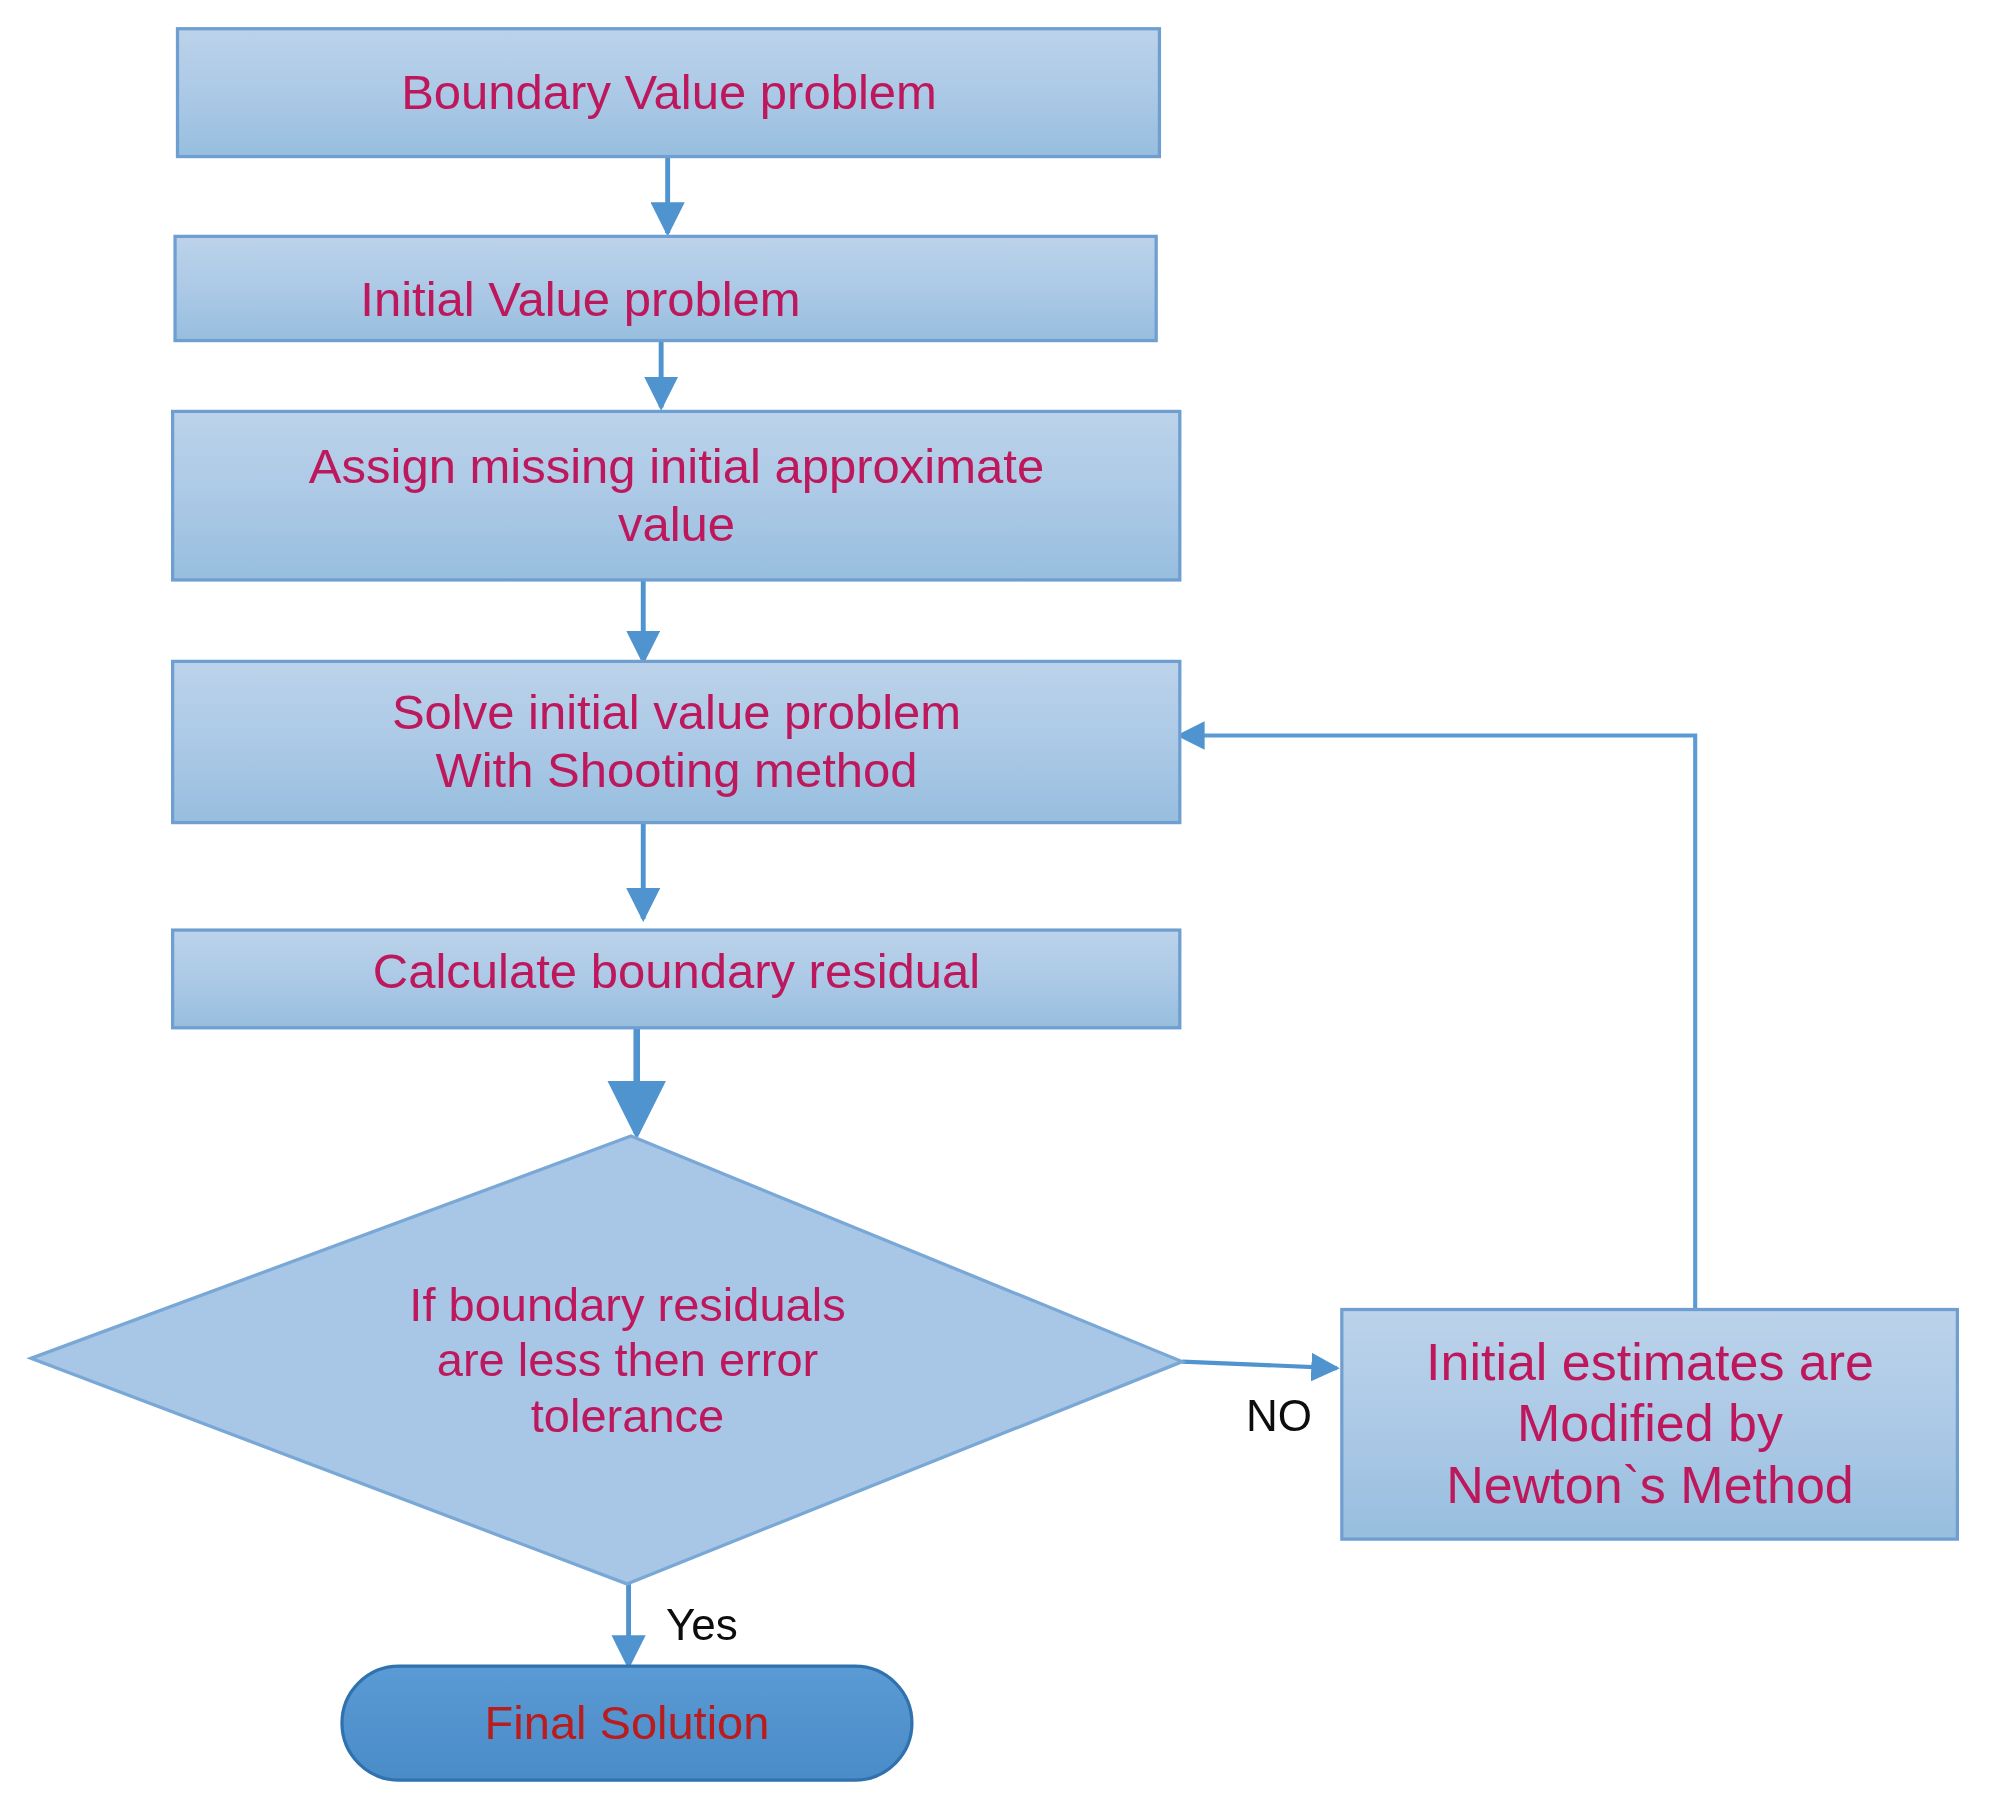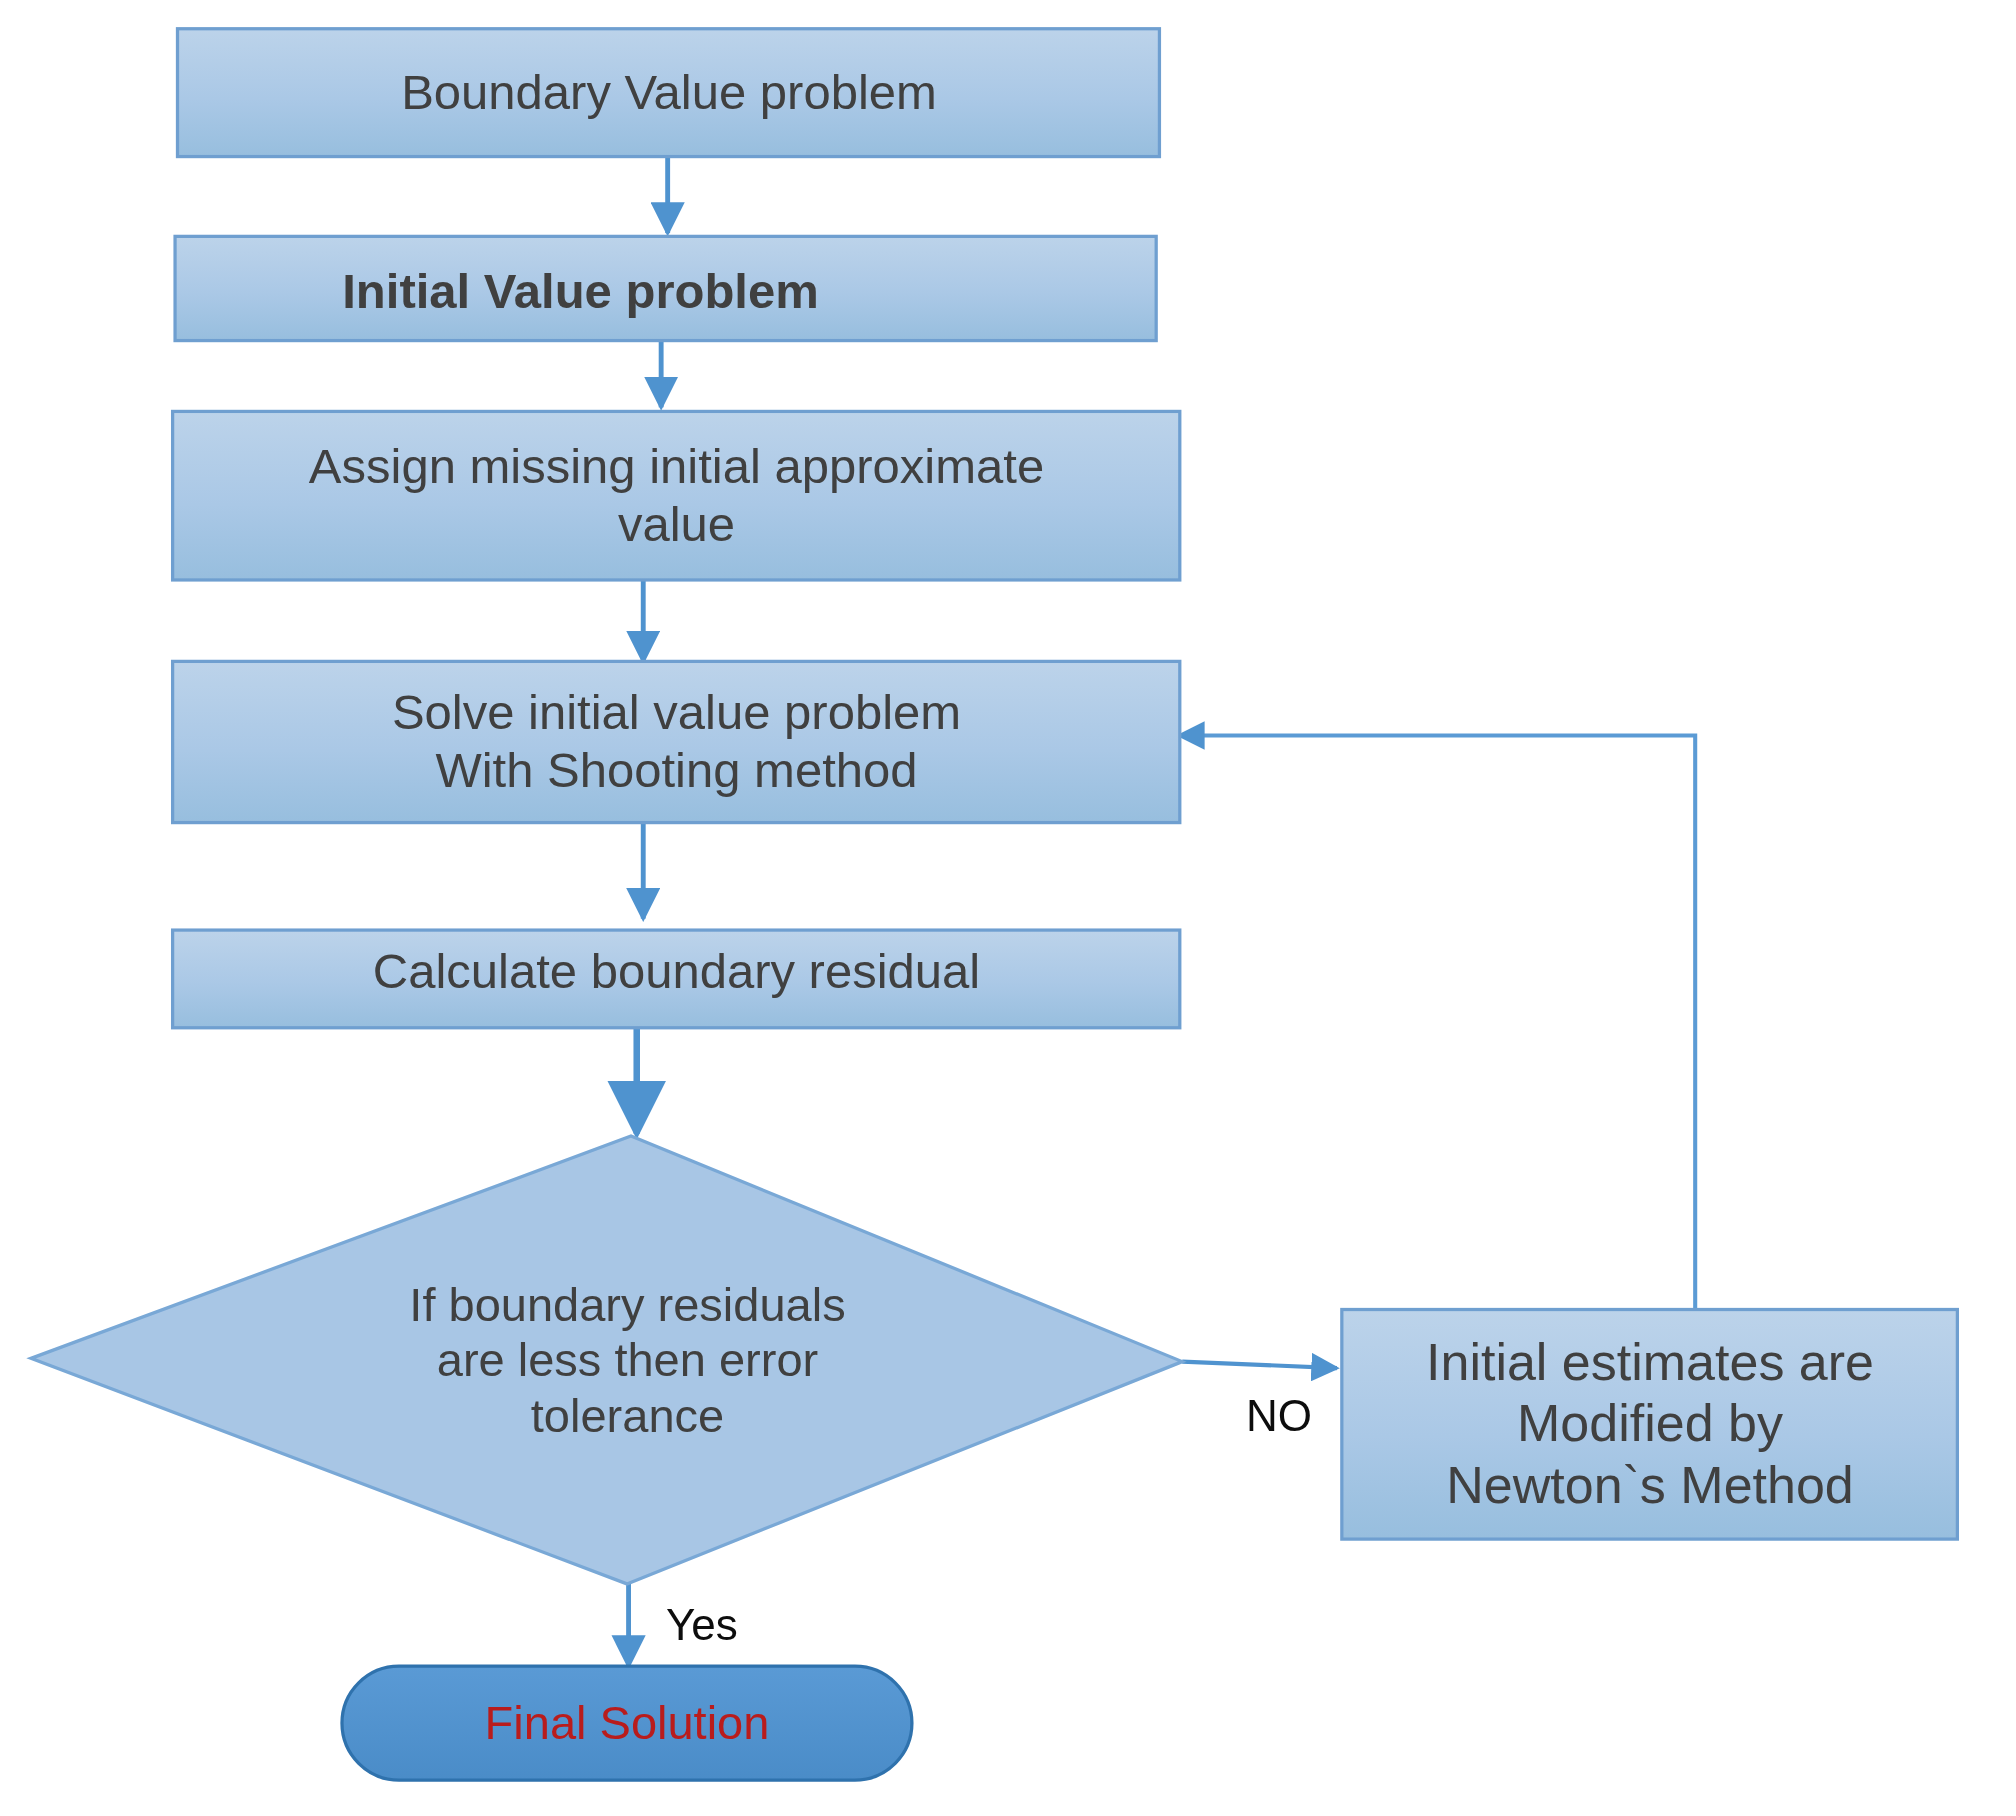--- a/index.html
+++ b/index.html
@@ -21,21 +21,21 @@
     top: 0;
     width: 2016px;
     height: 1817px;
   }
   .node-text {
     position: absolute;
     display: flex;
     align-items: center;
     justify-content: center;
     text-align: center;
-    color: #404040;
+    color: #be185d;
     font-family: "Liberation Sans", sans-serif;
     line-height: 1.18;
     white-space: pre-line;
     pointer-events: none;
   }
   .proc-text   { font-size: 49px; }
   .decision-text { font-size: 47px; }
   .terminal-text { font-size: 47px; }
   .newton-text { font-size: 52px; }
   .edge-label {
@@ -100,21 +100,21 @@
 
     <polygon points="38,1668 775,1395 1452,1672 770,1945" fill="#a8c6e5" stroke="#79a8d6" stroke-width="4"></polygon>
 
     <rect x="1648" y="1608" width="756" height="282" fill="url(#procGrad)" stroke="#6f9fd0" stroke-width="4"></rect>
 
     <rect x="420" y="2046" width="700" height="140" rx="70" ry="70" fill="url(#termGrad)" stroke="#2f72ad" stroke-width="4"></rect>
   </svg>
 
   <div class="node-text proc-text" style="left:178px; top:28.5px; width:982px; height:128px;">Boundary Value problem</div>
 
-  <div class="node-text proc-text" style="left:175px; top:240px; width:811px; height:104px;font-weight:bold;">Initial Value problem</div>
+  <div class="node-text proc-text" style="left:175px; top:248px; width:811px; height:104px;">Initial Value problem</div>
 
   <div class="node-text proc-text" style="left:173px; top:411px; width:1007px; height:169px;">Assign missing initial approximate
 value</div>
 
   <div class="node-text proc-text" style="left:173px; top:661px; width:1007px; height:161px;">Solve initial value problem
 With Shooting method</div>
 
   <div class="node-text proc-text" style="left:173px; top:930px; width:1007px; height:84px;">Calculate boundary residual</div>
 
   <div class="node-text decision-text" style="left:326px; top:1254px; width:603px; height:212px;">If boundary residuals

